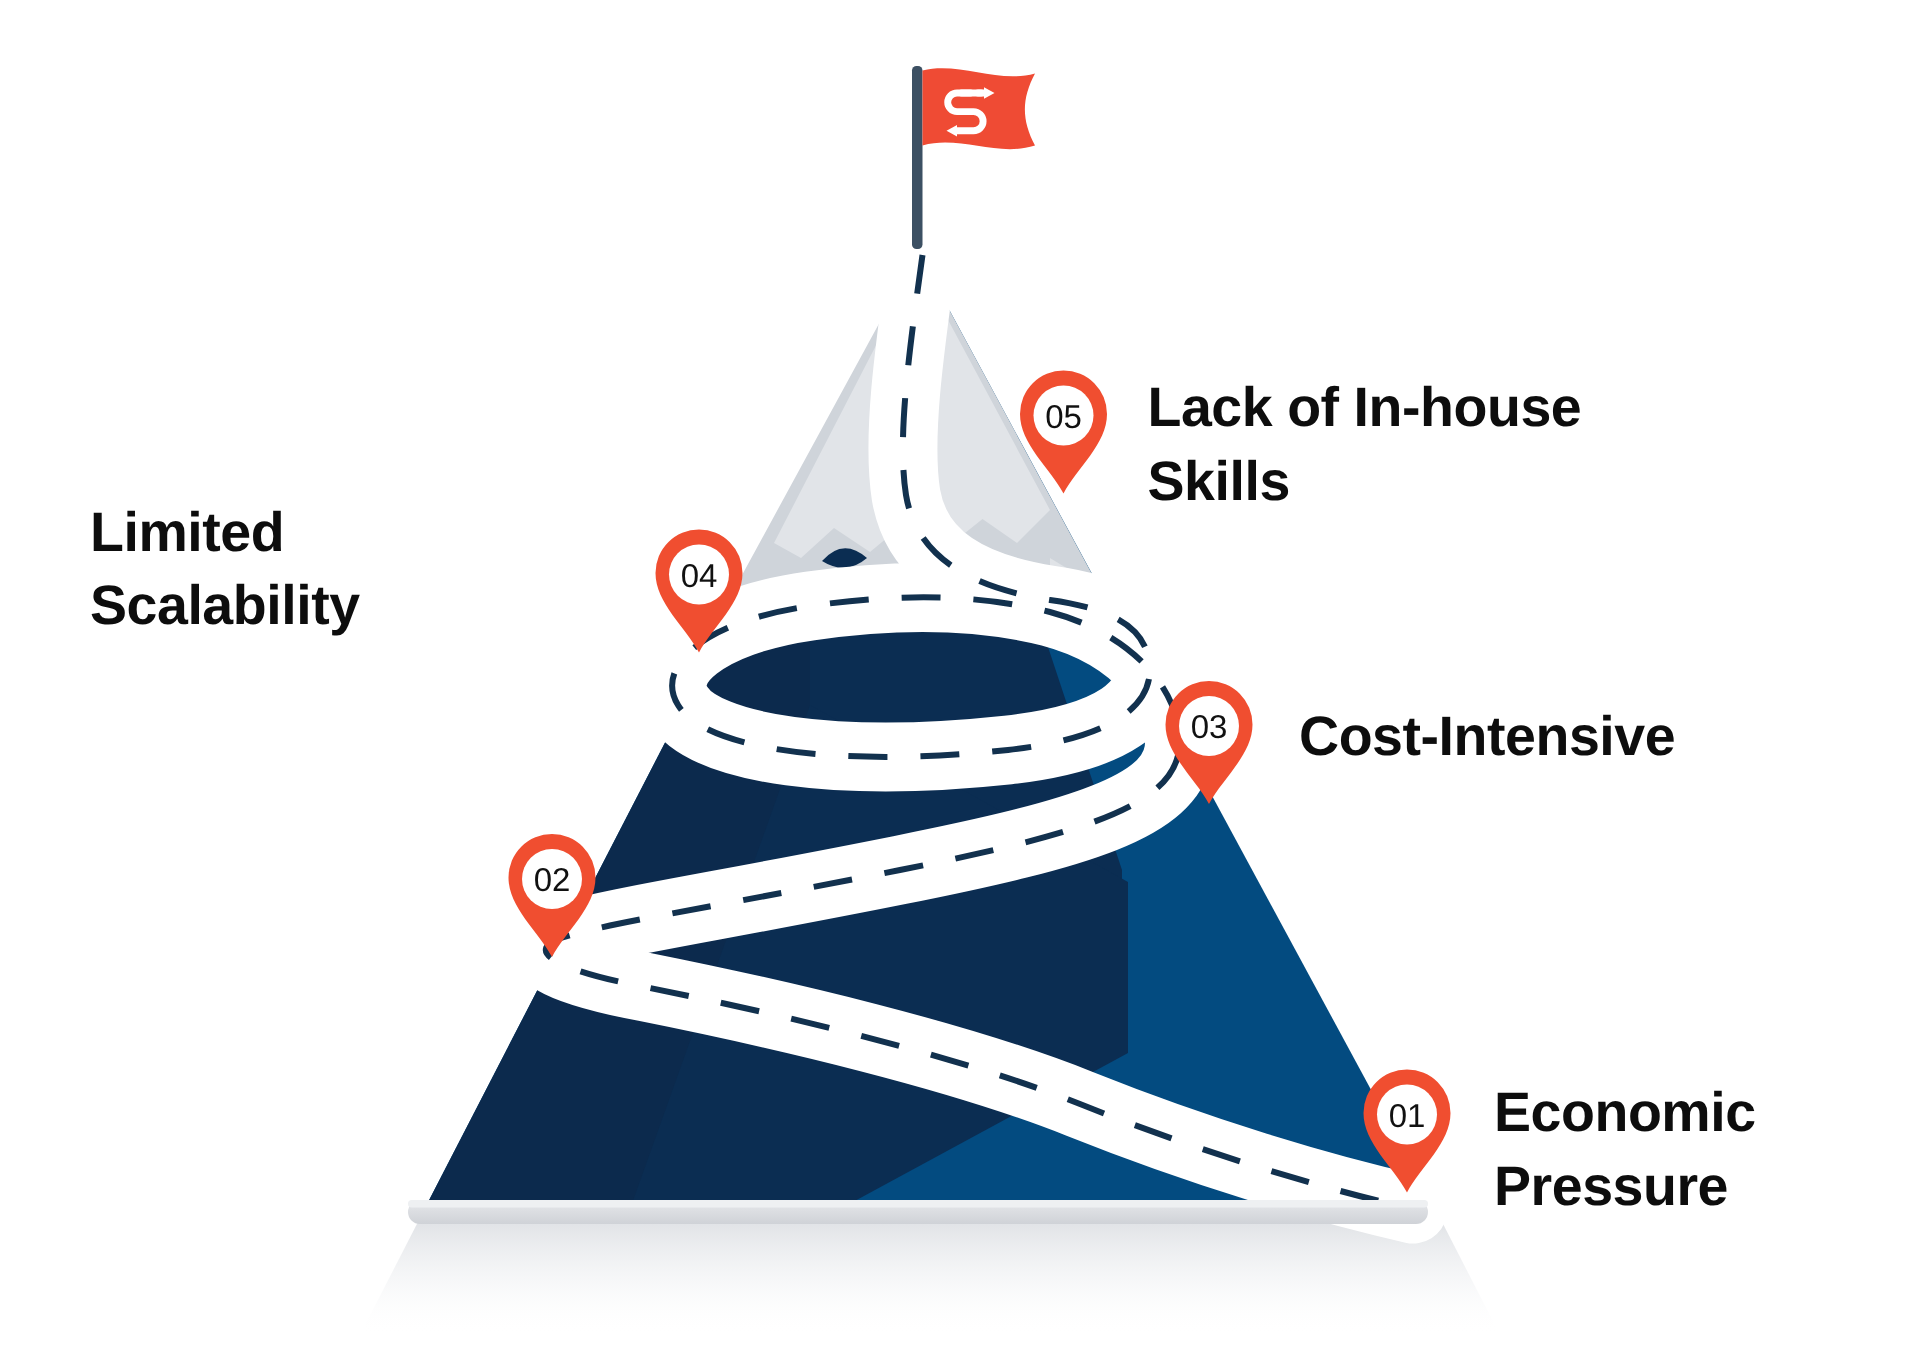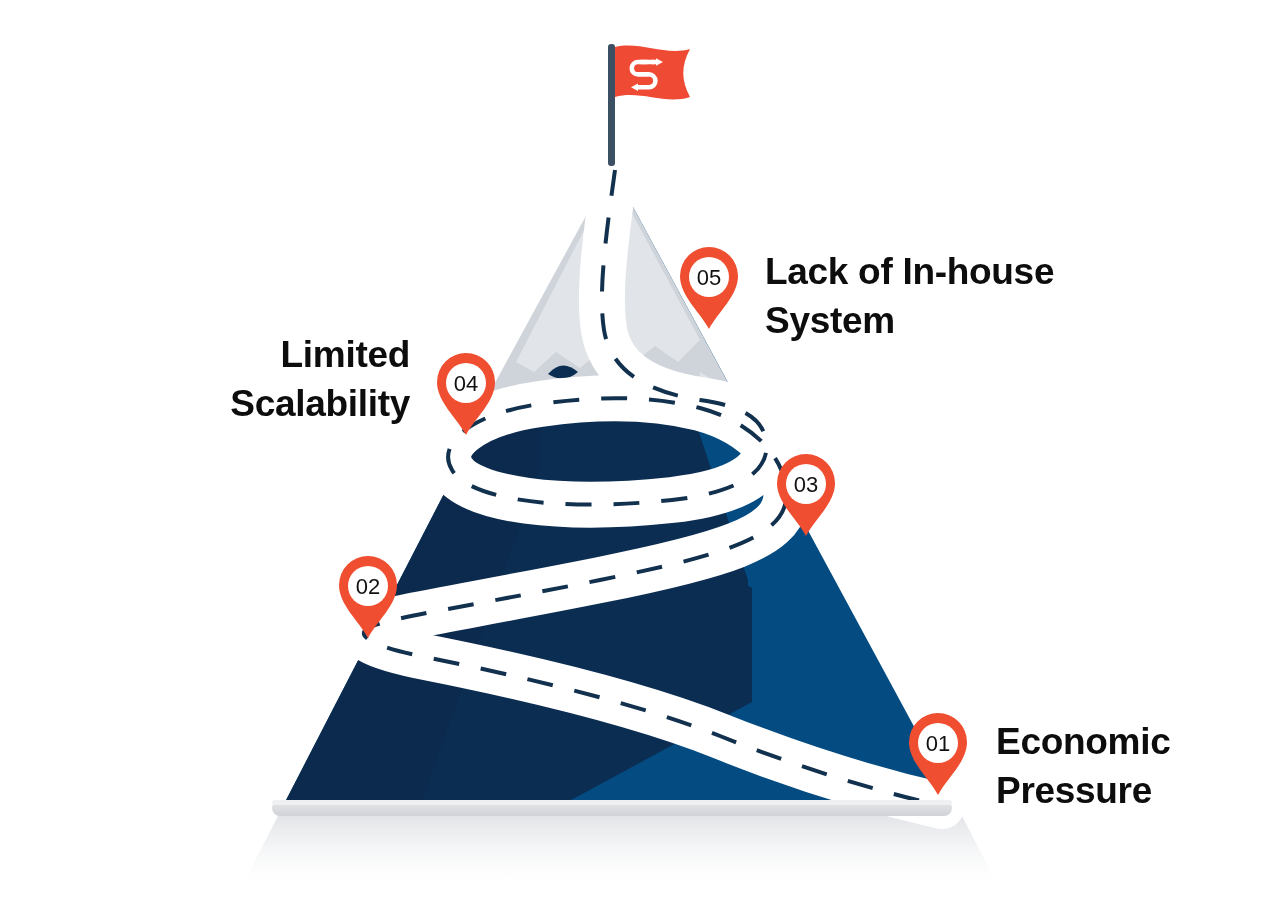--- a/index.html
+++ b/index.html
@@ -28,21 +28,21 @@
   .label {
     position: absolute;
     font-family: "Liberation Sans", sans-serif;
     font-weight: bold;
     font-size: 37px;
     line-height: 49px;
     color: #0d0d0d;
     letter-spacing: -0.3px;
     white-space: pre-line;
   }
-  .label.right-align { text-align: right; }
+  .label.right-align { text-align: left; }
   .label.left-align  { text-align: left; }
 
   #label-05 { left: 765px; top: 247px; width: 400px; }
   #label-04 { left:  60px; top: 330px; width: 350px; }
   #label-03 { left: 866px; top: 466px; width: 400px; }
   #label-02 { left:  20px; top: 531px; width: 292px; }
   #label-01 { left: 996px; top: 717px; width: 300px; }
 </style>
 </head>
 <body>
@@ -208,19 +208,20 @@
                a29,29 0 0 1 29,29
                c0,20 -20,36 -29,53
                c-9,-17 -29,-33 -29,-53
                a29,29 0 0 1 29,-29 Z" fill="#F04E30"></path>
       <circle cx="938" cy="743" r="20" fill="#FFFFFF"></circle>
       <text x="938" y="751" text-anchor="middle" font-family="Liberation Sans, sans-serif" font-size="22" fill="#111111">01</text>
     </g>
   </svg>
 
   <div class="label left-align" id="label-05">Lack of In-house
-System</div>
+Skills</div>
   <div class="label right-align" id="label-04">Limited
 Scalability</div>
+  <div class="label left-align" id="label-03">Cost-Intensive</div>
   <div class="label left-align" id="label-01">Economic
 Pressure</div>
 
 </div>
 
 </body></html>

